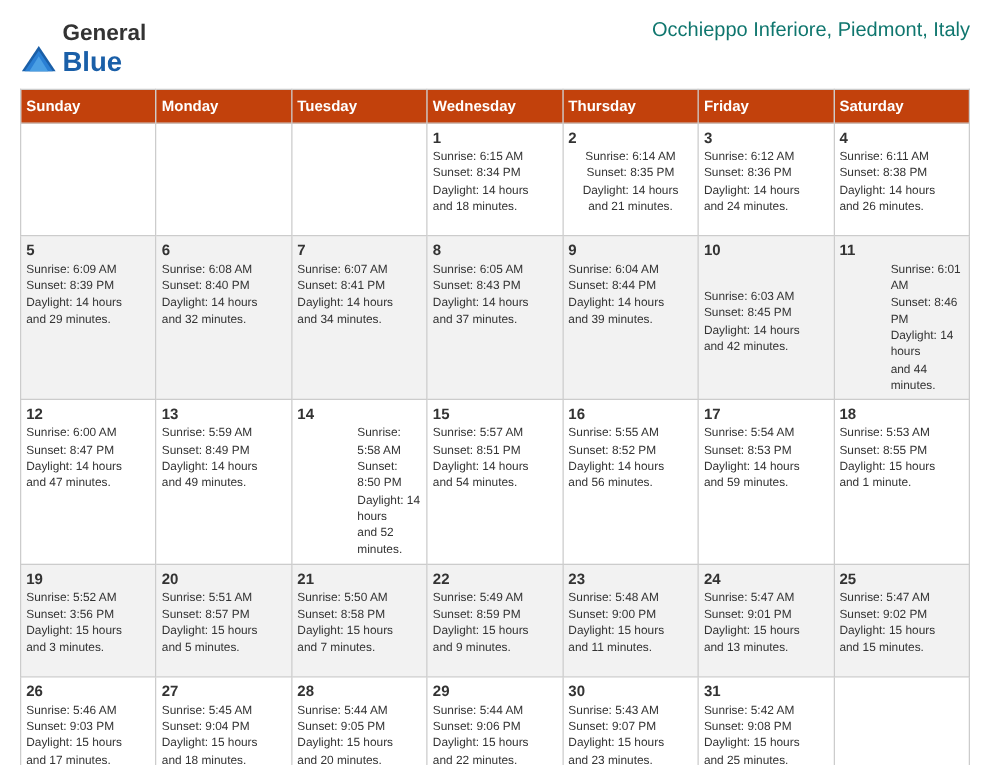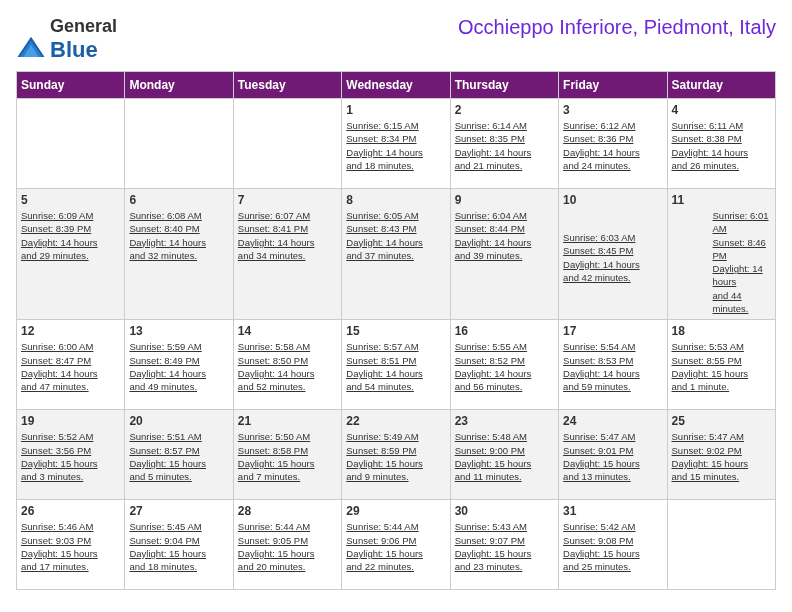--- a/index.html
+++ b/index.html
@@ -30,30 +30,30 @@
     .title-block {
       text-align: right;
     }
     .month-title {
       font-size: 36px;
       font-weight: bold;
       color: #333;
       line-height: 1.1;
     }
     .subtitle {
-      font-size: 20px;
-      color: #6d28d9;
+      font-size: 16px;
+      color: #0f766e;
     }
     table {
       width: 100%;
       border-collapse: collapse;
       table-layout: fixed;
     }
     thead tr th {
-      background: #701a75;
+      background: #c2410c;
       color: #fff;
       font-size: 12px;
       font-weight: bold;
       padding: 6px 4px;
       text-align: left;
       border: 1px solid #ccc;
     }
     tbody tr td {
       border: 1px solid #ccc;
       vertical-align: top;
@@ -69,21 +69,20 @@
     .day-num {
       font-size: 12px;
       font-weight: bold;
       display: block;
       margin-bottom: 2px;
     }
     .day-info {
       font-size: 9.5px;
       line-height: 1.4;
       color: #333;
-      text-decoration: underline;
     }
     .empty { background: #fff; }
   </style>
 </head>
 <body>
 
 <div class="header">
   <div class="logo">
     <svg class="logo-icon" viewBox="0 0 40 40" xmlns="http://www.w3.org/2000/svg">
       <polygon points="20,5 38,32 2,32" fill="#1a5fa8"></polygon>
@@ -121,21 +120,21 @@
         <td class="empty"></td>
         <td>
           <span class="day-num">1</span>
           <div class="day-info" style="white-space: pre-line;">Sunrise: 6:15 AM
 Sunset: 8:34 PM
 Daylight: 14 hours
 and 18 minutes.</div>
         </td>
         <td>
           <span class="day-num">2</span>
-          <div class="day-info" style="white-space: pre-line;">Sunrise: 6:14 AM
+          <div class="day-info" style="white-space: pre-line; text-align: center;">Sunrise: 6:14 AM
 Sunset: 8:35 PM
 Daylight: 14 hours
 and 21 minutes.</div>
         </td>
         <td>
           <span class="day-num">3</span>
           <div class="day-info" style="white-space: pre-line;">Sunrise: 6:12 AM
 Sunset: 8:36 PM
 Daylight: 14 hours
 and 24 minutes.</div>
@@ -209,21 +208,21 @@
         </td>
         <td>
           <span class="day-num">13</span>
           <div class="day-info" style="white-space: pre-line;">Sunrise: 5:59 AM
 Sunset: 8:49 PM
 Daylight: 14 hours
 and 49 minutes.</div>
         </td>
         <td>
           <span class="day-num">14</span>
-          <div class="day-info" style="white-space: pre-line;">Sunrise: 5:58 AM
+          <div class="day-info" style="white-space: pre-line; margin-left: 48px;">Sunrise: 5:58 AM
 Sunset: 8:50 PM
 Daylight: 14 hours
 and 52 minutes.</div>
         </td>
         <td>
           <span class="day-num">15</span>
           <div class="day-info" style="white-space: pre-line;">Sunrise: 5:57 AM
 Sunset: 8:51 PM
 Daylight: 14 hours
 and 54 minutes.</div>

